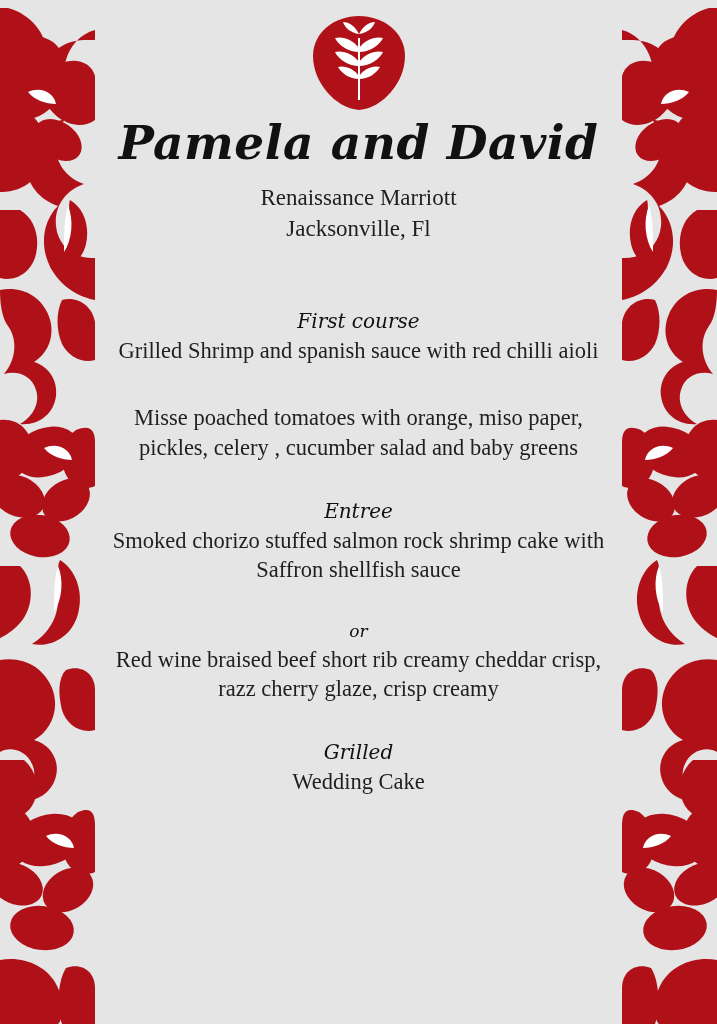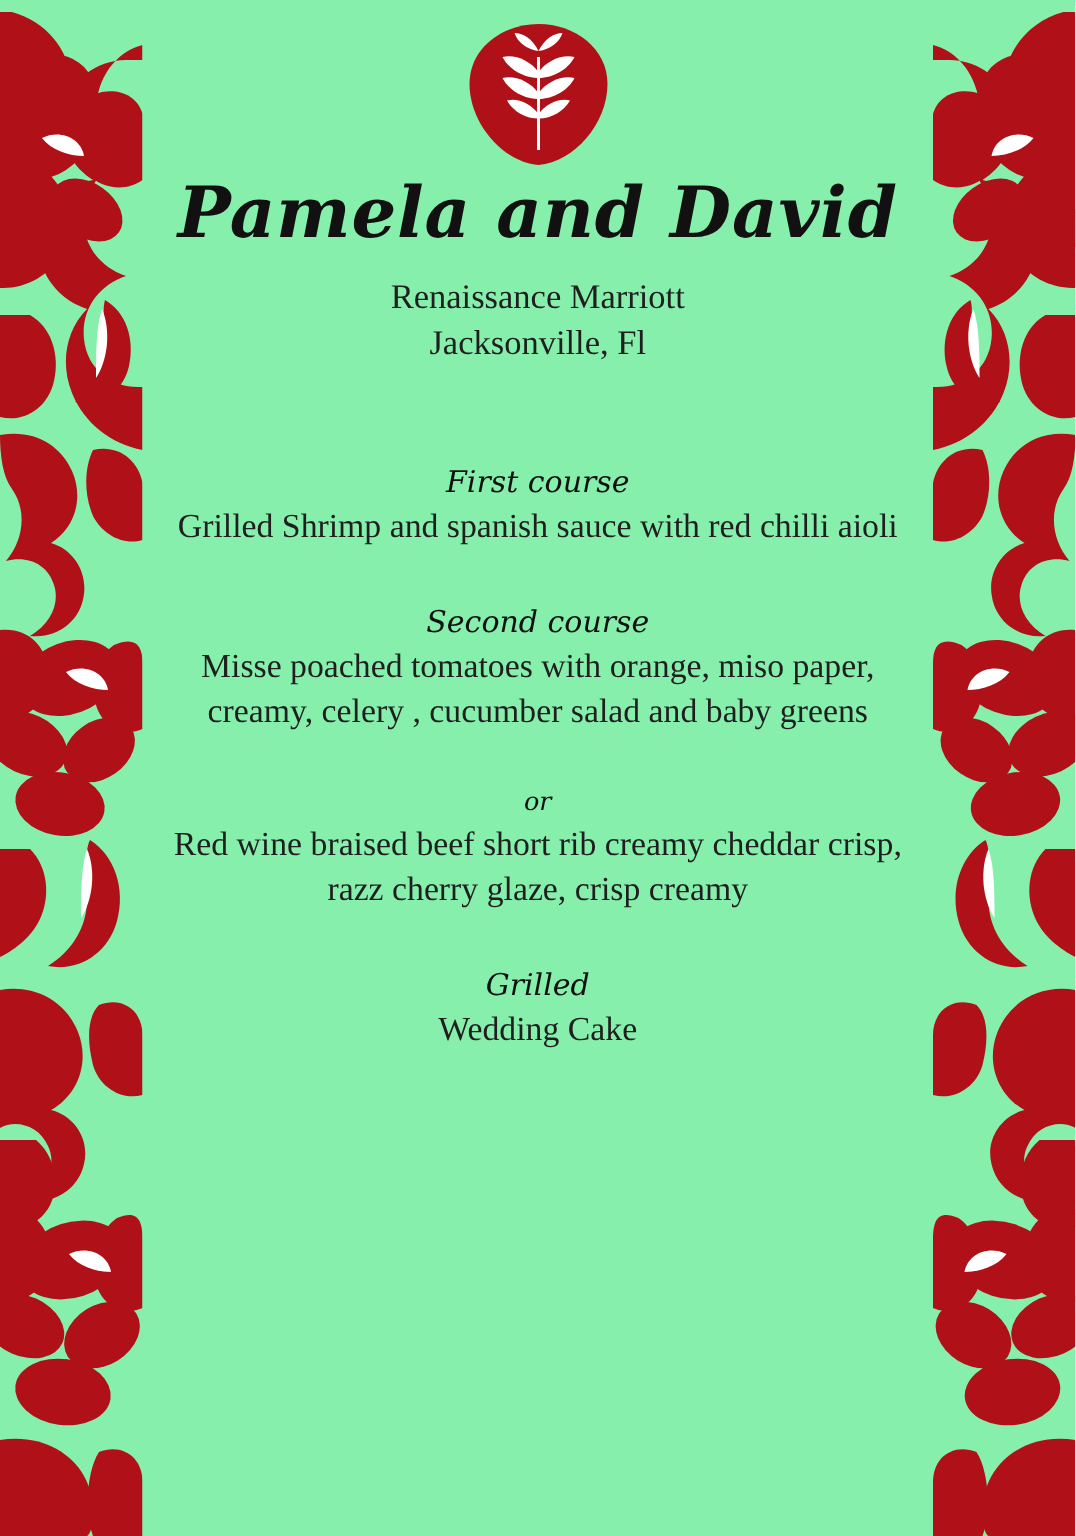--- a/index.html
+++ b/index.html
@@ -4,21 +4,21 @@
 <style>
   html, body {
     margin: 0;
     padding: 0;
     background: #ffffff;
   }
   .page {
     position: relative;
     width: 717px;
     height: 1024px;
-    background: #86efac;
+    background: #e5e5e5;
     overflow: hidden;
     font-family: "Liberation Serif", serif;
     color: #1b1b1b;
   }
 
   
   .border-band {
     position: absolute;
     top: 0;
     height: 1024px;
@@ -214,27 +214,33 @@
     </div>
 
     <div class="course-block first">
       <div class="course-title">First course</div>
       <div class="course-lines">
         <div>Grilled Shrimp and spanish sauce with red chilli aioli</div>
       </div>
     </div>
 
     <div class="course-block">
-      <div class="course-title">Second course</div>
       <div class="course-lines">
         <div>Misse poached tomatoes with orange, miso paper,</div>
-        <div>creamy, celery , cucumber salad and baby greens</div>
-      </div>
-    </div>
-
+        <div>pickles, celery , cucumber salad and baby greens</div>
+      </div>
+    </div>
+
+    <div class="course-block">
+      <div class="course-title">Entree</div>
+      <div class="course-lines">
+        <div>Smoked chorizo stuffed salmon rock shrimp cake with</div>
+        <div>Saffron shellfish sauce</div>
+      </div>
+    </div>
 
     <div class="course-block">
       <div class="course-title small">or</div>
       <div class="course-lines">
         <div>Red wine braised beef short rib creamy cheddar crisp,</div>
         <div>razz cherry glaze, crisp creamy</div>
       </div>
     </div>
 
     <div class="course-block">

